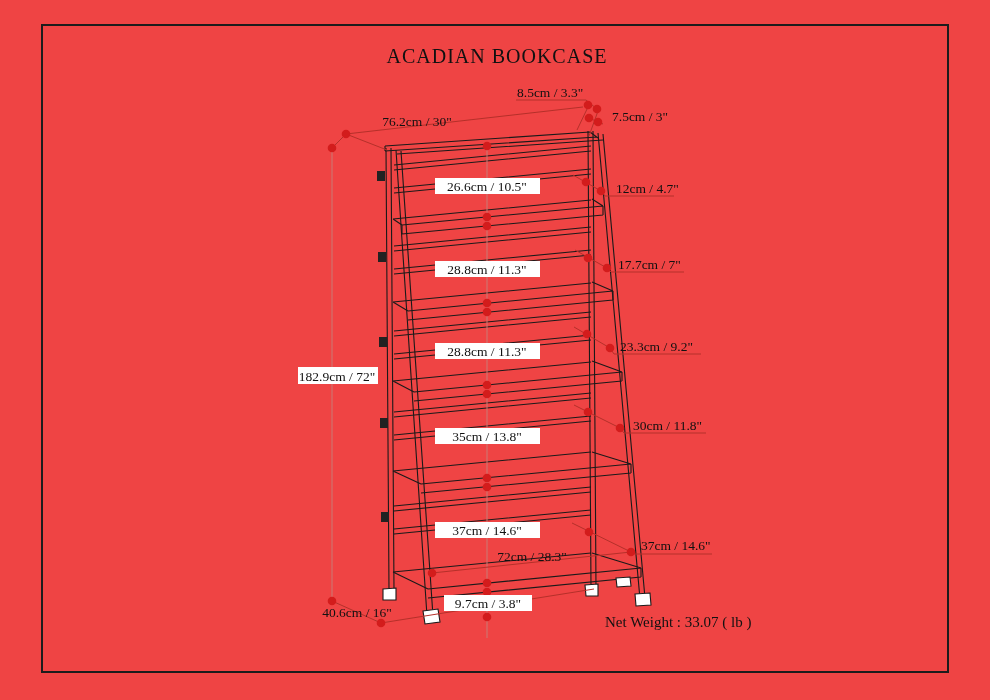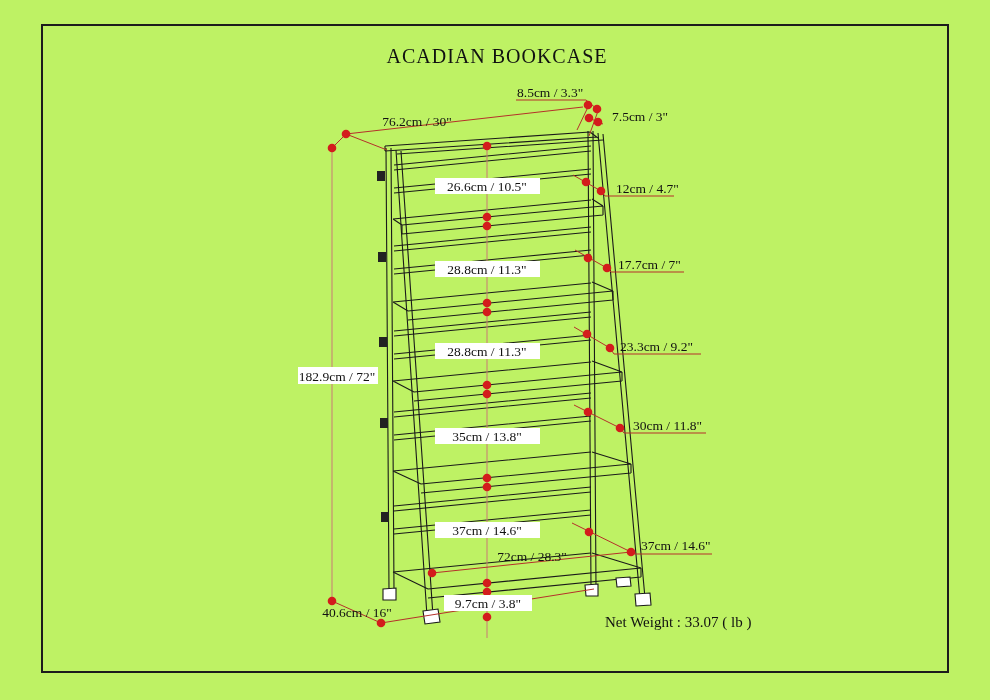--- a/index.html
+++ b/index.html
@@ -1,16 +1,16 @@
 <!DOCTYPE html>
 <html><head>
 <meta charset="utf-8">
 <style>
   html,body{margin:0;padding:0;background:#ffffff;}
-  #page{position:relative;width:990px;height:700px;background:#bef264;overflow:hidden;}
+  #page{position:relative;width:990px;height:700px;background:#ef4444;overflow:hidden;}
   svg{position:absolute;left:0;top:0;}
   .ttl{font-family:"Liberation Serif",serif;font-size:20px;letter-spacing:1px;fill:#111;}
   .lbl{font-family:"Liberation Serif",serif;font-size:13.5px;fill:#111;}
   .wt{font-family:"Liberation Serif",serif;font-size:15px;fill:#111;}
   .blk{stroke:#1a1a1a;stroke-width:1.1;fill:none;}
   .blkf{stroke:#1a1a1a;stroke-width:1.1;fill:#ffffff;}
   .mark{fill:#222;stroke:none;}
   .redln{stroke:#c97b74;stroke-width:1;fill:none;}
   .redld{stroke:#b5302a;stroke-width:1;fill:none;}
   .dot{fill:#d31c1c;stroke:none;}

